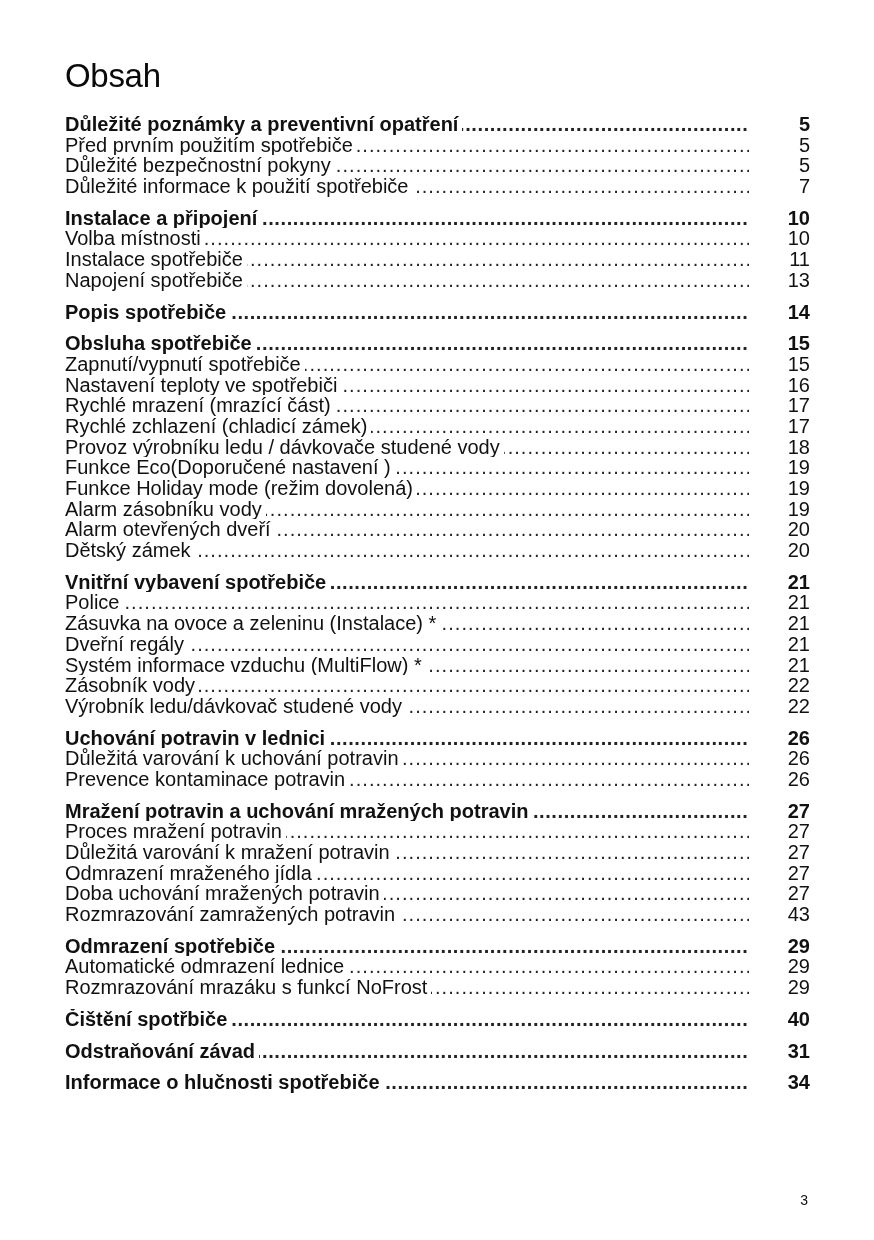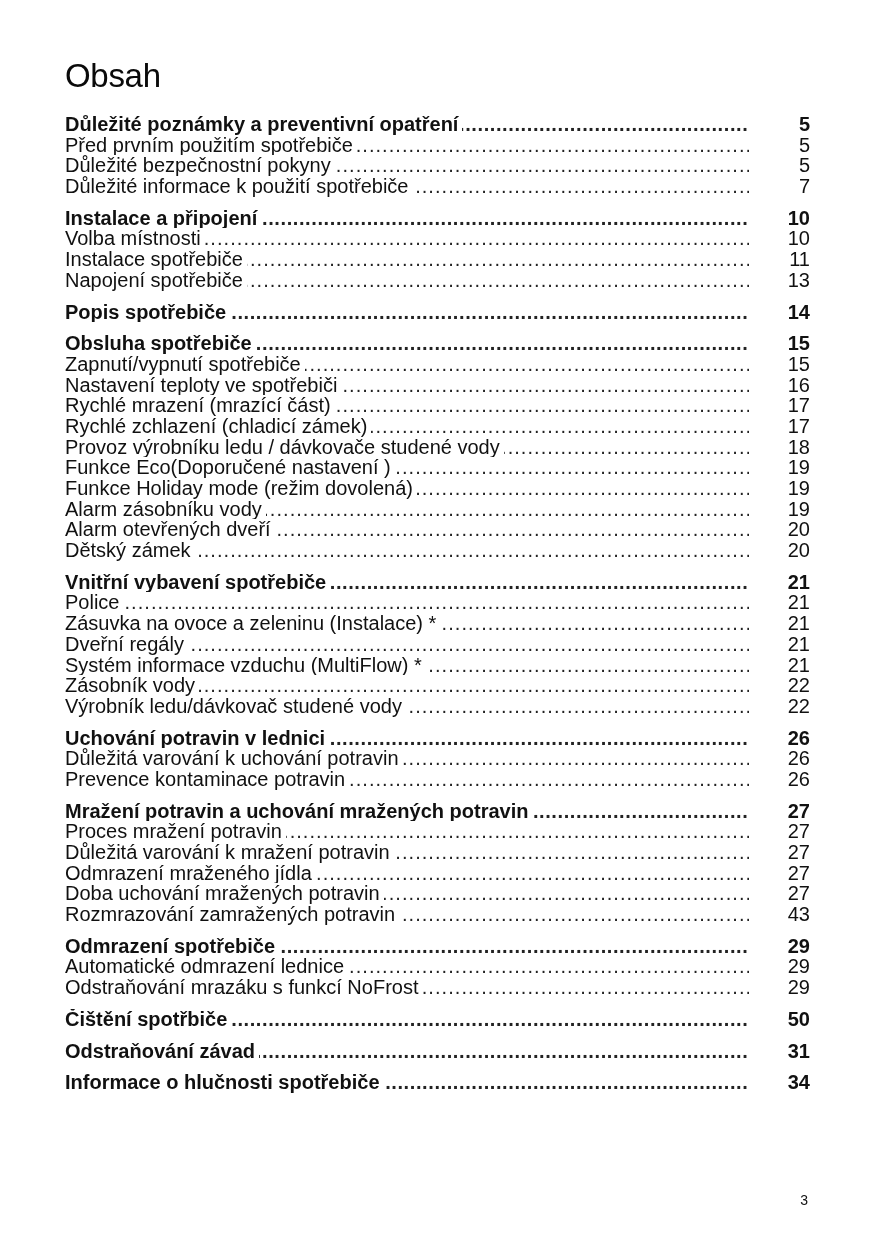--- a/index.html
+++ b/index.html
@@ -253,28 +253,28 @@
     <div class="toc-section">
       <div class="toc-row heading">
         <span class="lead"><span class="label">Odmrazení spotřebiče</span></span>
         <span class="page">29</span>
       </div>
       <div class="toc-row">
         <span class="lead"><span class="label">Automatické odmrazení lednice</span></span>
         <span class="page">29</span>
       </div>
       <div class="toc-row">
-        <span class="lead"><span class="label">Odstraňování mrazáku s funkcí NoFrost</span></span>
+        <span class="lead"><span class="label">Rozmrazování mrazáku s funkcí NoFrost</span></span>
         <span class="page">29</span>
       </div>
     </div>
     <div class="toc-section">
       <div class="toc-row heading">
         <span class="lead"><span class="label">Čištění spotřbiče</span></span>
-        <span class="page">50</span>
+        <span class="page">40</span>
       </div>
     </div>
     <div class="toc-section">
       <div class="toc-row heading">
         <span class="lead"><span class="label">Odstraňování závad</span></span>
         <span class="page">31</span>
       </div>
     </div>
     <div class="toc-section">
       <div class="toc-row heading">

